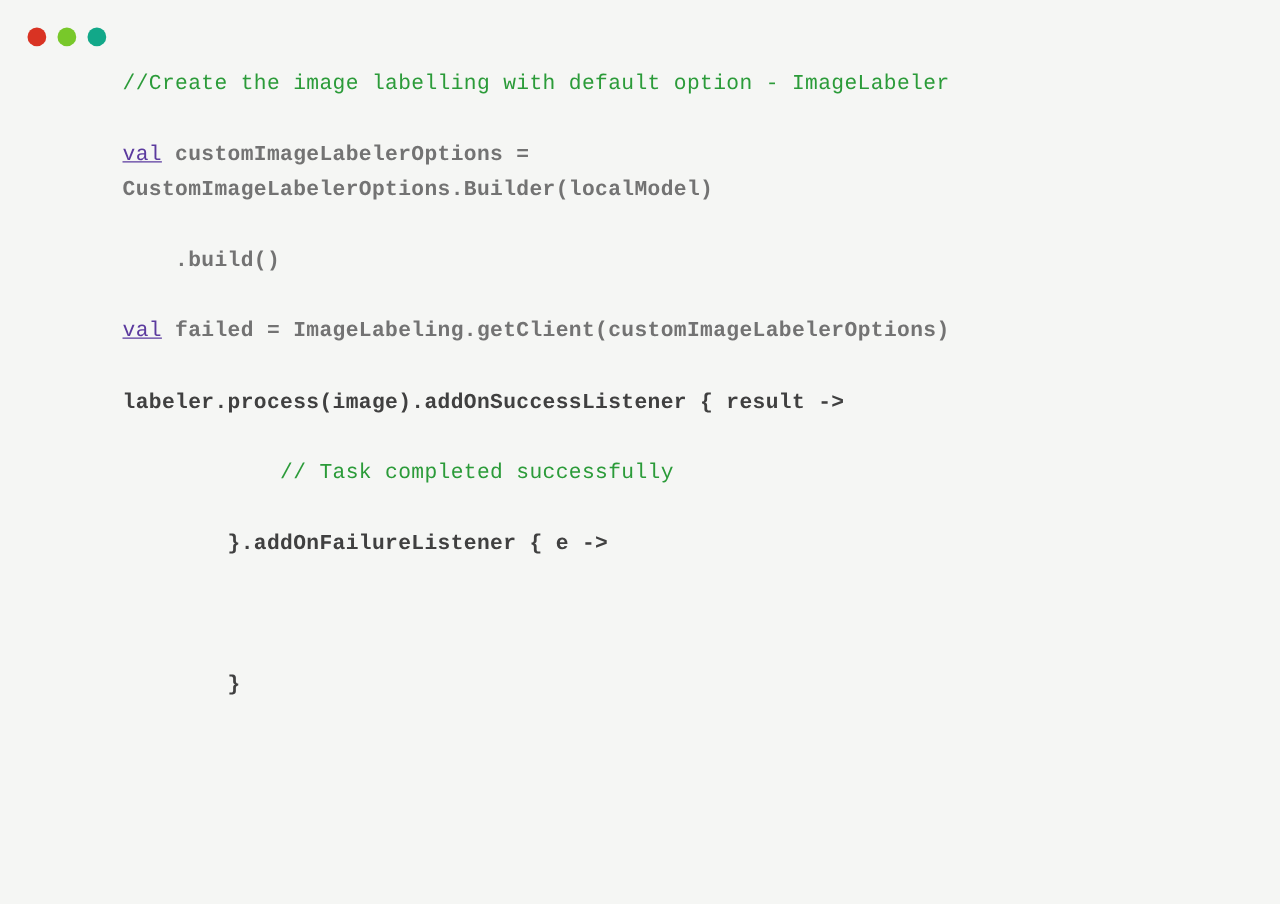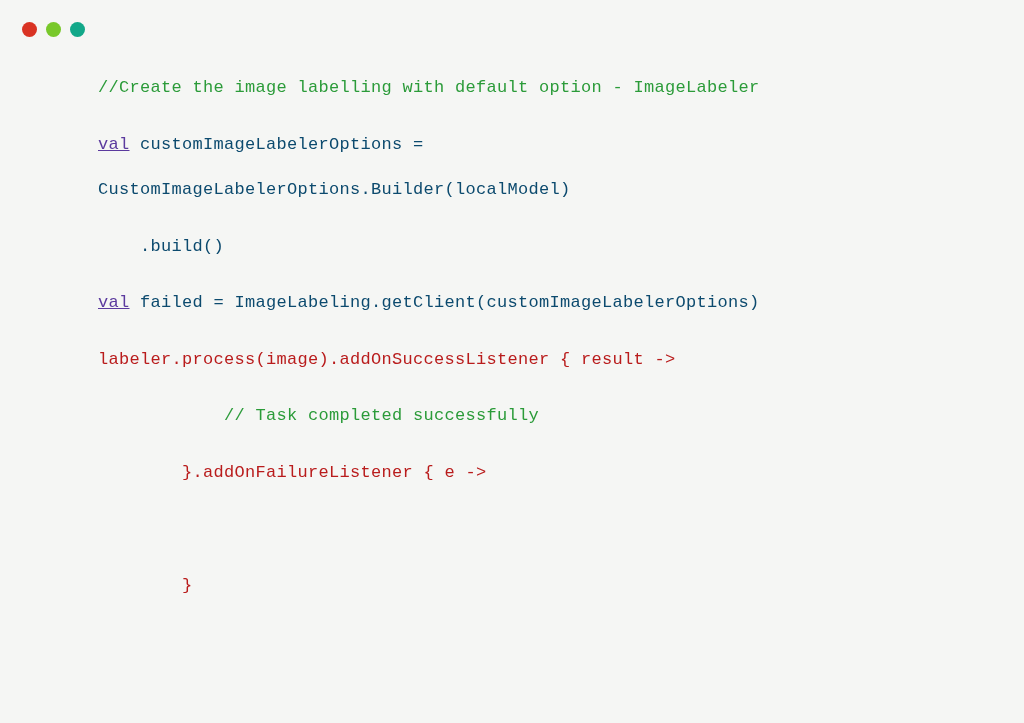--- a/index.html
+++ b/index.html
@@ -32,29 +32,28 @@
     .dot-red { background: #d93323; }
     .dot-yellow { background: #78c82a; }
     .dot-green { background: #12a889; }
     .code-area {
       padding: 55px 0 0 98px;
     }
     .code-line {
       white-space: pre;
       margin-bottom: 31px;
       letter-spacing: 0.3px;
-      margin-top: 20px;
     }
     .code-line.tight {
       margin-bottom: 3px;
     }
     .comment { color: #2b9b39; }
     .keyword { color: #5b3a9e; text-decoration: underline; }
-    .identifier { color: #0c4a6e; }
-    .plain { color: #b91c1c; }
+    .identifier { color: #737373; font-weight: bold; }
+    .plain { color: #404040; font-weight: bold; }
   </style>
 </head>
 <body>
 
 <div class="window-controls">
   <div class="window-dot dot-red"></div>
   <div class="window-dot dot-yellow"></div>
   <div class="window-dot dot-green"></div>
 </div>
 

